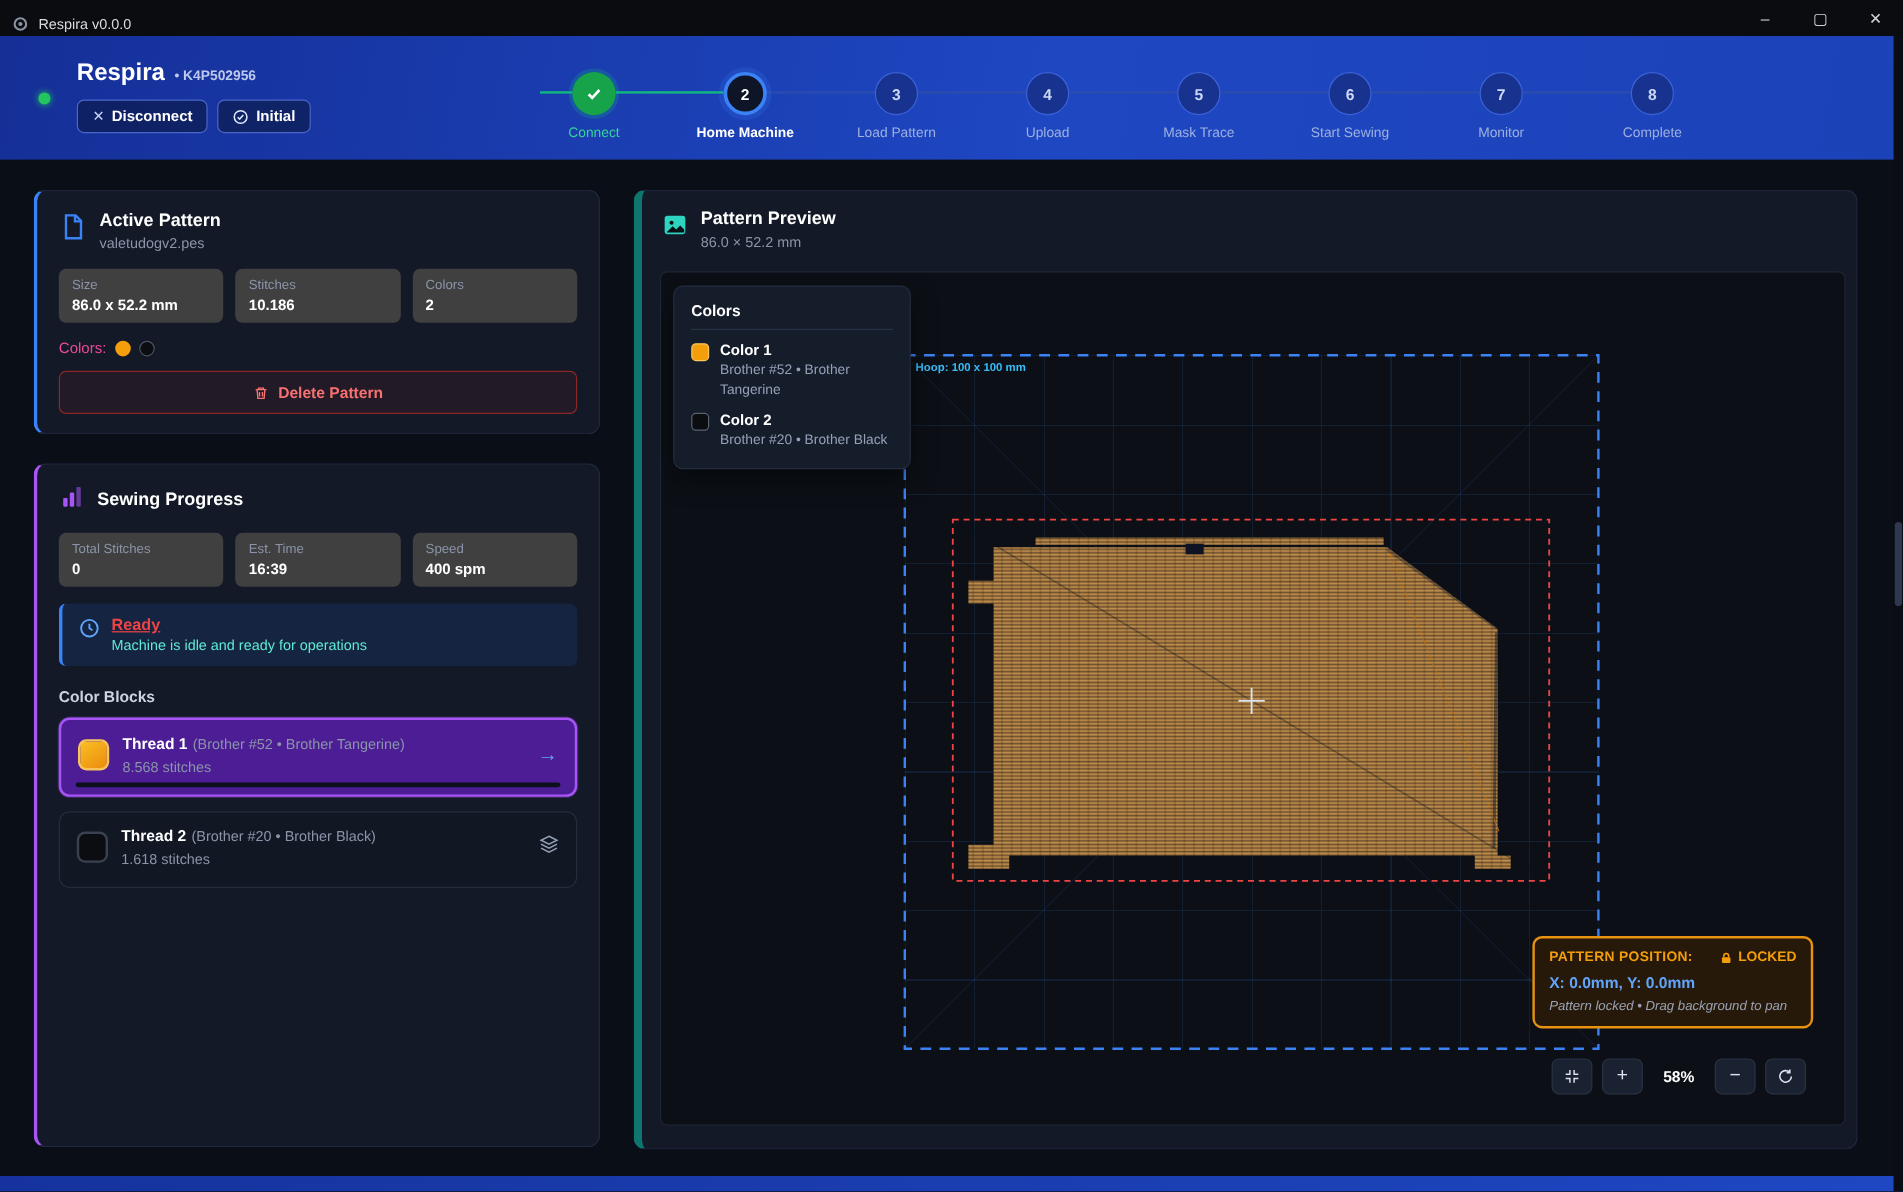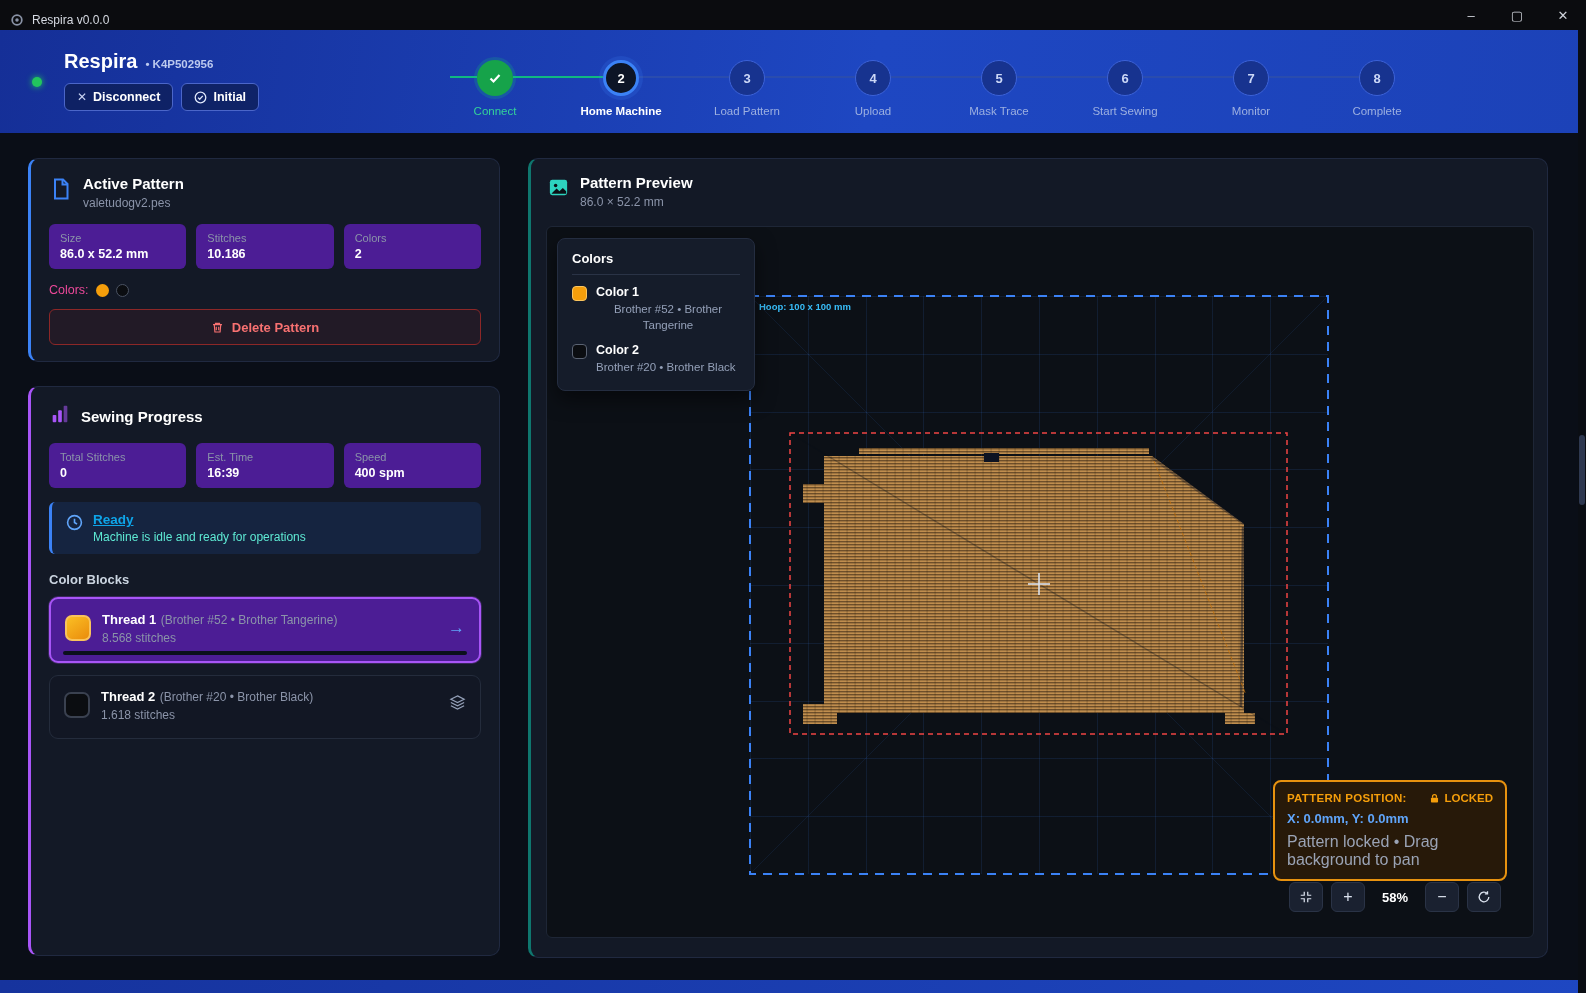--- a/index.html
+++ b/index.html
@@ -42,80 +42,80 @@
   .slbl { margin-top:9px; font-size:11.5px; color:#9db0e0; text-align:center; white-space:nowrap; }
   .s-done .slbl { color:#34d399; }
   .s-active .slbl { color:#ffffff; font-weight:bold; }
 
   
   .card { position:absolute; background:#131926; border:1px solid #202940; border-radius:10px; }
   .card-hdr { display:flex; align-items:flex-start; gap:10px; }
   .card-title { font-size:15px; font-weight:bold; color:#fff; }
   .card-sub { font-size:12px; color:#8b94a9; margin-top:4px; }
   .statrow { display:flex; gap:10px; margin-top:14px; }
-  .statbox { flex:1; background:#4c1d95; border-radius:6px; padding:8px 11px; }
+  .statbox { flex:1; background:#404040; border-radius:6px; padding:8px 11px; }
   .statlbl { font-size:11px; color:#8b94a9; }
   .statval { font-size:12.5px; font-weight:bold; color:#fff; margin-top:3px; white-space:nowrap; }
 
   #activePattern { left:28px; top:158px; width:472px; height:204px; border-left:3px solid #3b82f6; padding:16px 18px; }
   .colorsrow { display:flex; align-items:center; gap:7px; margin-top:14px; font-size:12.5px; color:#ec4899; }
   .cdot { width:13px; height:13px; border-radius:50%; display:inline-block; }
   .cdot.dark { border:1.5px solid #4a5262; }
   .delbtn { margin-top:12px; width:100%; height:36px; border-radius:6px; border:1px solid #8c2727;
     background:rgba(170,40,40,.10); color:#f87171; font-size:13px; font-weight:bold;
     display:flex; align-items:center; justify-content:center; gap:8px; }
 
   #sewing { left:28px; top:386px; width:472px; height:570px; border-left:3px solid #a855f7; padding:16px 18px; }
   .readybox { margin-top:14px; background:#152440; border-left:3px solid #3b82f6; border-radius:6px;
     padding:10px 14px; display:flex; gap:10px; align-items:flex-start; }
-  .readytitle { font-size:13.5px; font-weight:bold; color:#0ea5e9;text-decoration:underline; }
+  .readytitle { font-size:13.5px; font-weight:bold; color:#ef4444;text-decoration:underline; }
   .readydesc { font-size:12px; color:#5eead4; margin-top:3px; }
   .seclbl { font-size:13px; font-weight:bold; color:#cbd5e1; margin:18px 0 10px; }
   .thread { position:relative; border-radius:9px; padding:11px 14px 16px; display:flex; align-items:center; gap:11px; }
   .thread.sel { border:2px solid #a855f7; background:#4c1d95; box-shadow:0 0 0 1px rgba(168,85,247,.25); }
   .thread.idle { border:1px solid #242c3c; background:#121724; margin-top:12px; }
   .swatch { width:26px; height:26px; border-radius:7px; flex-shrink:0; }
   .swatch.orange { background:linear-gradient(145deg,#fbbf24,#ea8c0c); border:2px solid #f8c35c; }
   .swatch.black { background:#0b0d11; border:2px solid #3a4150; }
   .tname { font-size:13px; color:#fff; font-weight:bold; }
   .tdetail { font-size:12px; color:#8b94a9; font-weight:normal; }
   .tstitches { font-size:12px; color:#8b94a9; margin-top:3px; }
   .tright { margin-left:auto; color:#60a5fa; font-size:17px; }
   .tprog { position:absolute; left:12px; right:12px; bottom:6px; height:4px; background:#0b101c; border-radius:2px; overflow:hidden; }
   .tprog > div { width:0%; height:100%; background:#a855f7; }
 
   
-  #preview { left:528px; top:158px; width:1020px; height:800px; border-left:3px solid #0f766e; padding:15px 16px; }
+  #preview { left:528px; top:158px; width:1020px; height:800px; border-left:7px solid #0f766e; padding:15px 16px; }
   .canvas { position:absolute; left:15px; top:67px; width:988px; height:712px; background:#0c1016;
     border:1px solid #1e2636; border-radius:6px; overflow:hidden; }
   .hoop-grid { position:absolute; left:203px; top:69px; width:578px; height:578px;
     background-image:
       repeating-linear-gradient(to right, rgba(59,130,246,.12) 0 1px, transparent 1px 57.8px),
       repeating-linear-gradient(to bottom, rgba(59,130,246,.12) 0 1px, transparent 1px 57.8px); }
   .canvas svg.scene { position:absolute; left:0; top:0; pointer-events:none; }
   .hooplabel { position:absolute; left:212px; top:74px; font-size:9.5px; font-weight:bold; color:#38bdf8; }
 
   .legend { position:absolute; left:10px; top:11px; width:198px; background:#151c2a; border:1px solid #242d40;
     border-radius:8px; padding:12px 14px; box-shadow:0 8px 20px rgba(0,0,0,.5); }
   .legend-title { font-size:13px; font-weight:bold; color:#fff; border-bottom:1px solid #2a3346;
     padding-bottom:8px; margin-bottom:10px; }
   .lentry { display:flex; gap:9px; margin-bottom:10px; }
   .lswatch { width:15px; height:15px; border-radius:4px; flex-shrink:0; margin-top:1px; }
   .lswatch.orange { background:#f59e0b; border:1px solid #fbc55f; }
   .lswatch.black { background:#0b0d11; border:1.5px solid #5a6272; }
   .lname { font-size:12.5px; font-weight:bold; color:#fff; }
-  .ldesc { font-size:11.5px; color:#94a0b8; margin-top:3px; line-height:1.35;text-align:center; }
+  .ldesc { font-size:11.5px; color:#94a0b8; margin-top:3px; line-height:1.35; }
 
   .pospanel { position:absolute; left:726px; top:553px; width:234px; border:2px solid #e8920f;
     background:#271909; border-radius:8px; padding:10px 12px; }
   .posrow1 { display:flex; align-items:flex-start; justify-content:space-between; }
   .poslbl { font-size:11.5px; font-weight:bold; color:#f59e0b; letter-spacing:.3px; }
   .locked { display:flex; align-items:center; gap:4px; font-size:11.5px; font-weight:bold; color:#f59e0b; }
   .poscoords { font-size:13px; font-weight:bold; color:#60a5fa; margin-top:7px; }
-  .poshint { font-size:16px; color:#9aa3b5; margin-top:7px; }
+  .poshint { font-size:11px; font-style:italic; color:#9aa3b5; margin-top:7px; }
 
   .zoombar { position:absolute; right:32px; bottom:25px; display:flex; align-items:center; gap:8px; }
   .zbtn { width:34px; height:30px; background:#1a2130; border:1px solid #2a3346; border-radius:6px;
     color:#dbe2ee; display:flex; align-items:center; justify-content:center; font-size:16px; }
   .zlevel { width:44px; text-align:center; font-size:13px; font-weight:bold; color:#fff; }
 
   .footerstrip { position:absolute; left:0; right:0; bottom:0; height:13px;
     background:linear-gradient(90deg,#16339d,#1e47c2); }
   .vscroll { position:absolute; right:0; top:30px; bottom:0; width:8px; background:#0a0d13; }
   .vthumb { position:absolute; right:1px; top:405px; width:6px; height:70px; background:#2e3850; border-radius:3px; }

